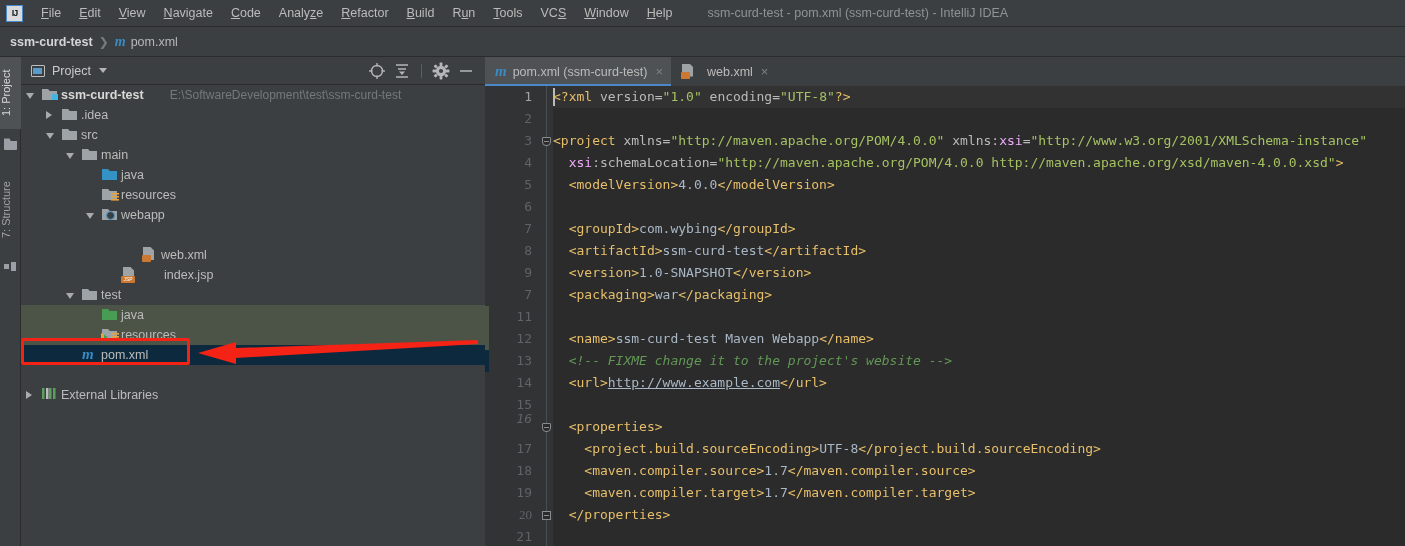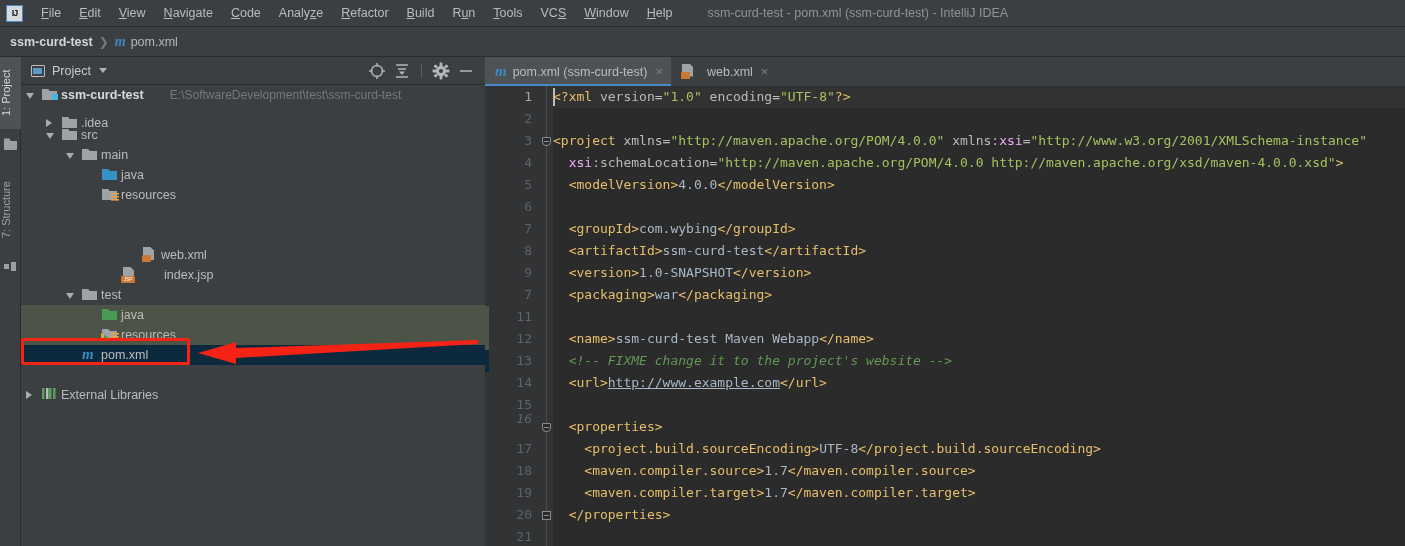--- a/index.html
+++ b/index.html
@@ -392,21 +392,21 @@
       </div>
     </div>
 
     <div class="tree" id="tree">
         <div class="row" style="top: 0px; position: absolute; left: 0px; width: 464px;">
           <span class="arrow open" style="left: 5px; top: 8px;"></span>
           <span class="f-grey f-root" style="position: absolute; left: 21px; top: 2px;"></span>
           <span class="lbl bold" style="left: 40px;">ssm-curd-test</span>
           <span class="path" style="left: 148.8px;">E:\SoftwareDevelopment\test\ssm-curd-test</span>
         </div>
-        <div class="row" style="top: 28px; position: absolute; left: 0px; width: 464px;">
+        <div class="row" style="top: 20px; position: absolute; left: 0px; width: 464px;">
           <span class="arrow closed" style="left: 25px; top: 6px;"></span>
           <span class="f-grey" style="position: absolute; left: 41px; top: 2px;"></span>
           <span class="lbl" style="left: 60px;">.idea</span>
         </div>
         <div class="row" style="top: 40px; position: absolute; left: 0px; width: 464px;">
           <span class="arrow open" style="left: 25px; top: 8px;"></span>
           <span class="f-grey" style="position: absolute; left: 41px; top: 2px;"></span>
           <span class="lbl" style="left: 60px;">src</span>
         </div>
         <div class="row" style="top: 60px; position: absolute; left: 0px; width: 464px;">
@@ -414,20 +414,25 @@
           <span class="f-grey" style="position: absolute; left: 61px; top: 2px;"></span>
           <span class="lbl" style="left: 80px;">main</span>
         </div>
         <div class="row" style="top: 80px; position: absolute; left: 0px; width: 464px;">
           <span class="f-blue" style="position: absolute; left: 81px; top: 2px;"></span>
           <span class="lbl" style="left: 100px;">java</span>
         </div>
         <div class="row" style="top: 100px; position: absolute; left: 0px; width: 464px;">
           <span class="f-res" style="position: absolute; left: 81px; top: 2px;"></span>
           <span class="lbl" style="left: 100px;">resources</span>
+        </div>
+        <div class="row" style="top: 120px; position: absolute; left: 0px; width: 464px;">
+          <span class="arrow open" style="left: 65px; top: 8px;"></span>
+          <span class="f-webapp" style="position: absolute; left: 81px; top: 2px;"></span>
+          <span class="lbl" style="left: 100px;">webapp</span>
         </div>
         <div class="row" style="top: 160px; position: absolute; left: 0px; width: 464px;">
           <span class="file-xml" style="position: absolute; left: 121px; top: 2px;"></span>
           <span class="lbl" style="left: 140px;">web.xml</span>
         </div>
         <div class="row" style="top: 180px; position: absolute; left: 0px; width: 464px;">
           <span class="file-jsp" style="position: absolute; left: 101px; top: 2px;"></span>
           <span class="lbl" style="left: 120px; margin-left: 23px;">index.jsp</span>
         </div>
         <div class="row" style="top: 200px; position: absolute; left: 0px; width: 464px;">
@@ -495,21 +500,21 @@
             <div class="lnum" style="top: 198px;">7</div>
             <div class="lnum" style="top: 220px;">11</div>
             <div class="lnum" style="top: 242px;">12</div>
             <div class="lnum" style="top: 264px;">13</div>
             <div class="lnum" style="top: 286px;">14</div>
             <div class="lnum" style="top: 308px;">15</div>
             <div class="lnum" style="top: 322px; font-style: italic;">16</div>
             <div class="lnum" style="top: 352px;">17</div>
             <div class="lnum" style="top: 374px;">18</div>
             <div class="lnum" style="top: 396px;">19</div>
-            <div class="lnum" style="top: 418px;">20</div>
+            <div class="lnum" style="top: 418px; font-family: Liberation Serif, serif;">20</div>
             <div class="lnum" style="top: 440px;">21</div>
           </div>
       </div>
       <div class="fold-col">
         <div class="fold-line"></div>
         <div id="foldmarks">
             <div class="foldbox open" style="top: 51px;"></div>
             <div class="foldbox open" style="top: 337px;"></div>
             <div class="foldbox" style="top: 425px;"></div>
           </div>

